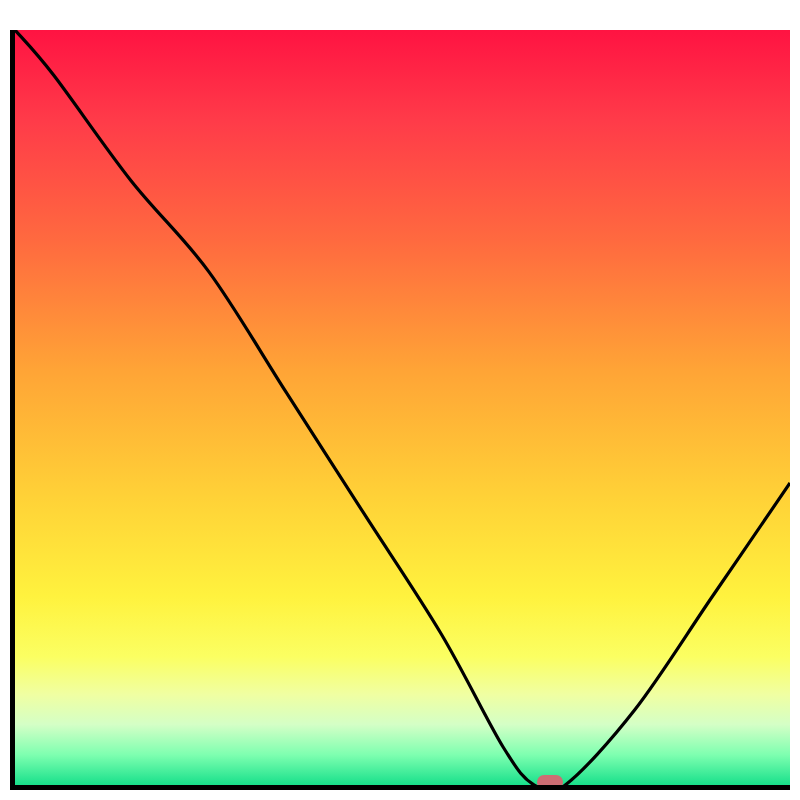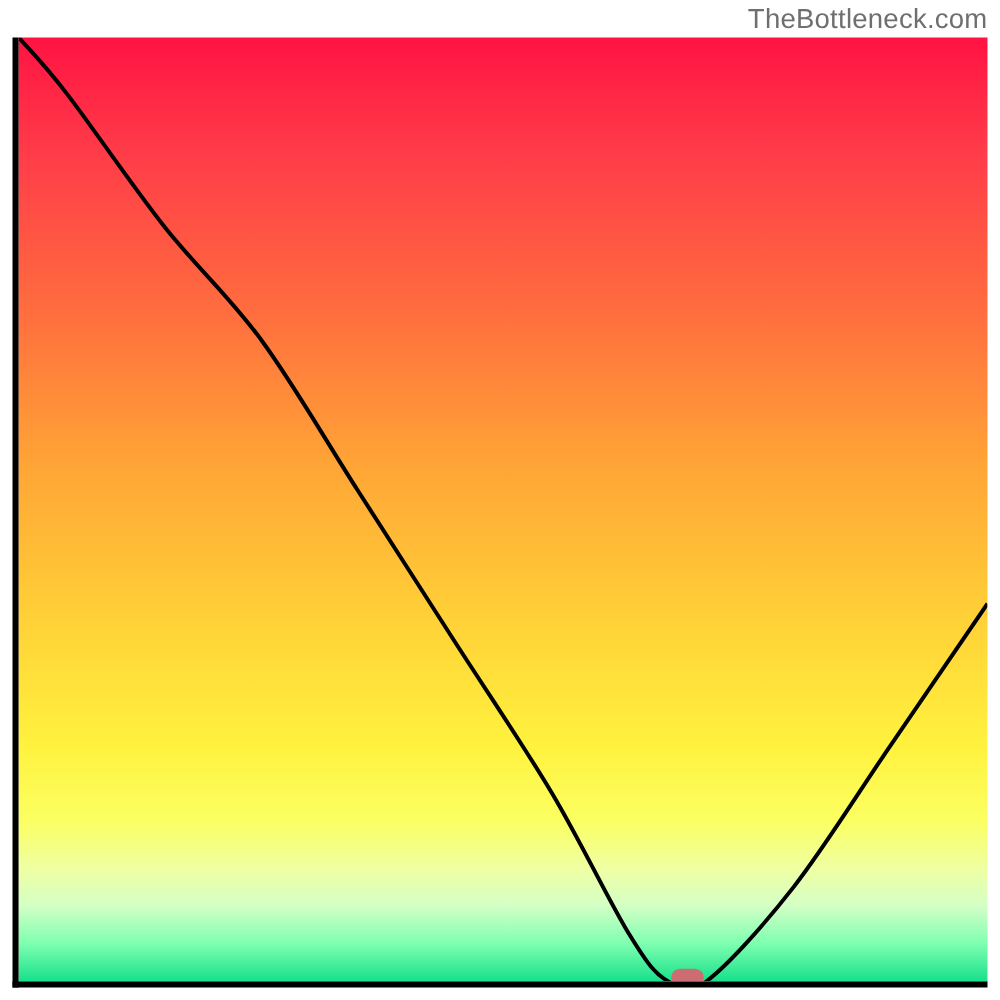--- a/index.html
+++ b/index.html
@@ -70,21 +70,20 @@
     height: 14px;
     background: #cc6d73;
     border-radius: 7px;
   }
 </style>
 </head>
 <body>
 
 <div class="container">
 
-  <div class="watermark">TheBottleneck.com</div>
 
   <div class="plot-outer">
     <div class="plot-inner">
 
       <svg class="curve" viewBox="0 0 775 755" preserveAspectRatio="none">
         <path id="curve-path" d="M 0.00 0.00 C 6.46 7.55, 19.38 20.13, 38.75 45.30 C 58.13 70.47, 90.42 118.28, 116.25 151.00 C 142.08 183.72, 167.92 206.37, 193.75 241.60 C 219.58 276.83, 245.42 322.13, 271.25 362.40 C 297.08 402.67, 322.92 442.93, 348.75 483.20 C 374.58 523.47, 403.00 564.99, 426.25 604.00 C 449.50 643.01, 472.75 692.08, 488.25 717.25 C 503.75 742.42, 508.92 748.71, 519.25 755.00 C 529.58 761.29, 533.46 767.58, 550.25 755.00 C 567.04 742.42, 595.46 710.96, 620.00 679.50 C 644.54 648.04, 671.67 604.00, 697.50 566.25 C 723.33 528.50, 762.08 471.88, 775.00 453.00" fill="none" stroke="#000" stroke-width="3.2"></path>
       </svg>
 
       <div class="marker" id="marker" style="left: 521.75px; top: 745px; background: rgb(204, 109, 115);"></div>
 

